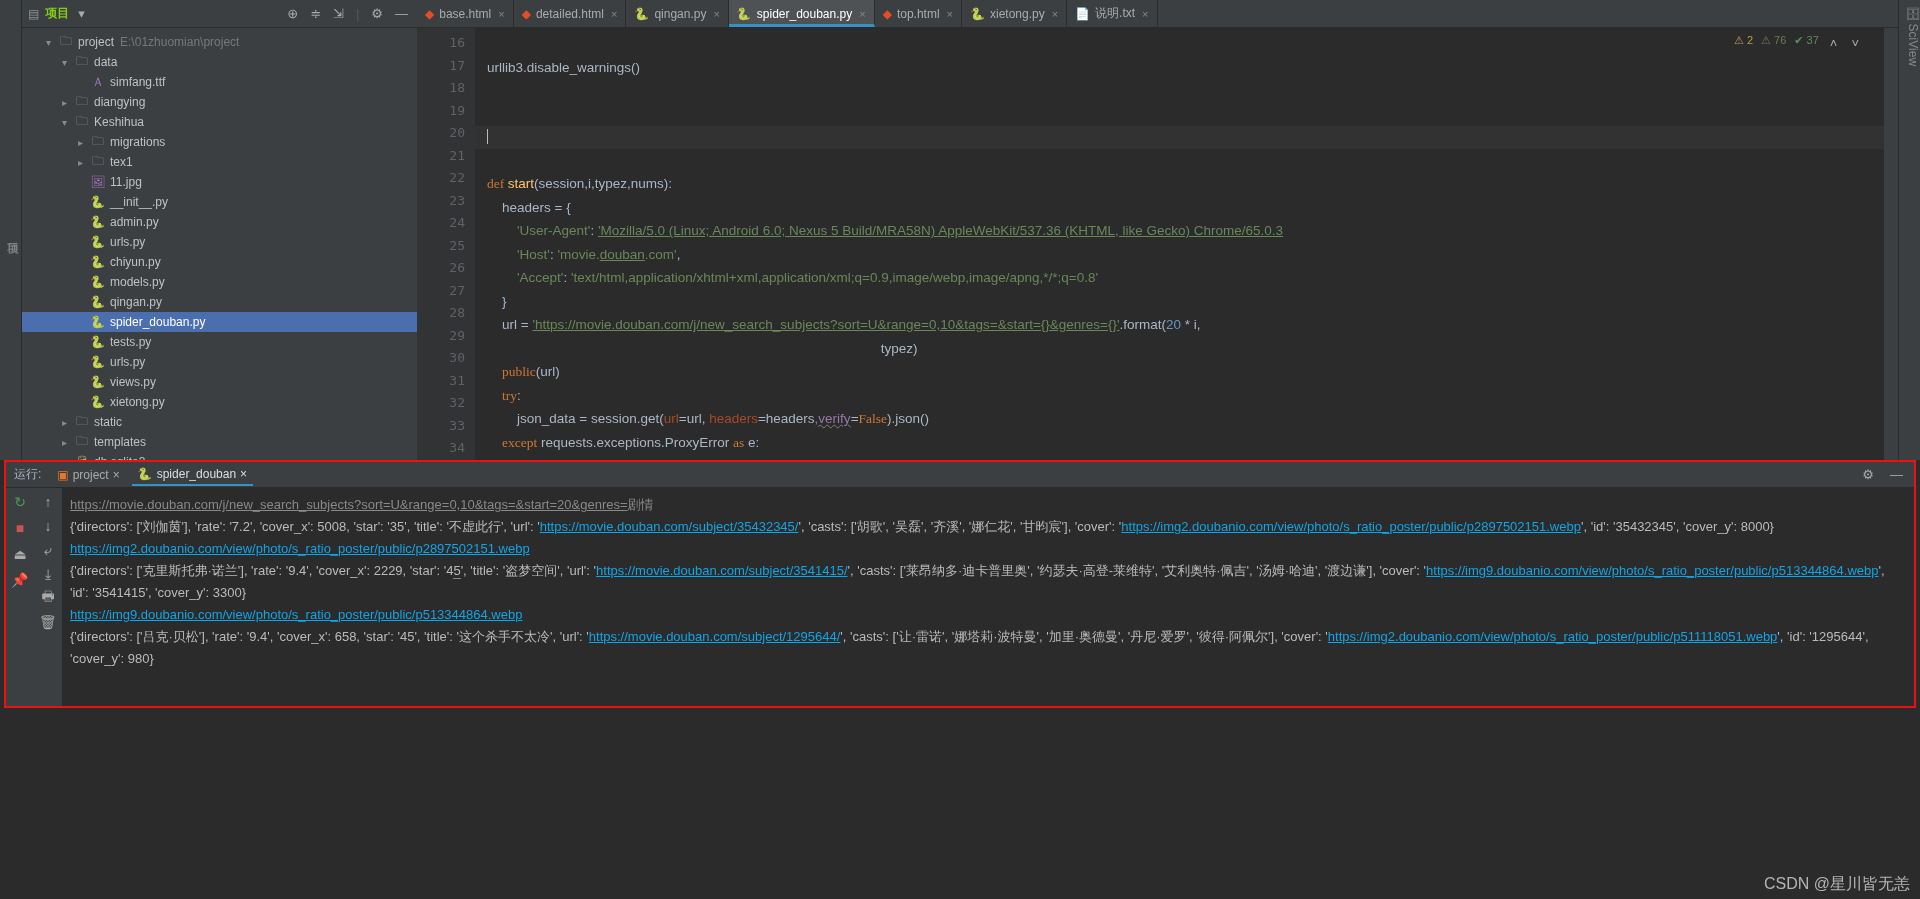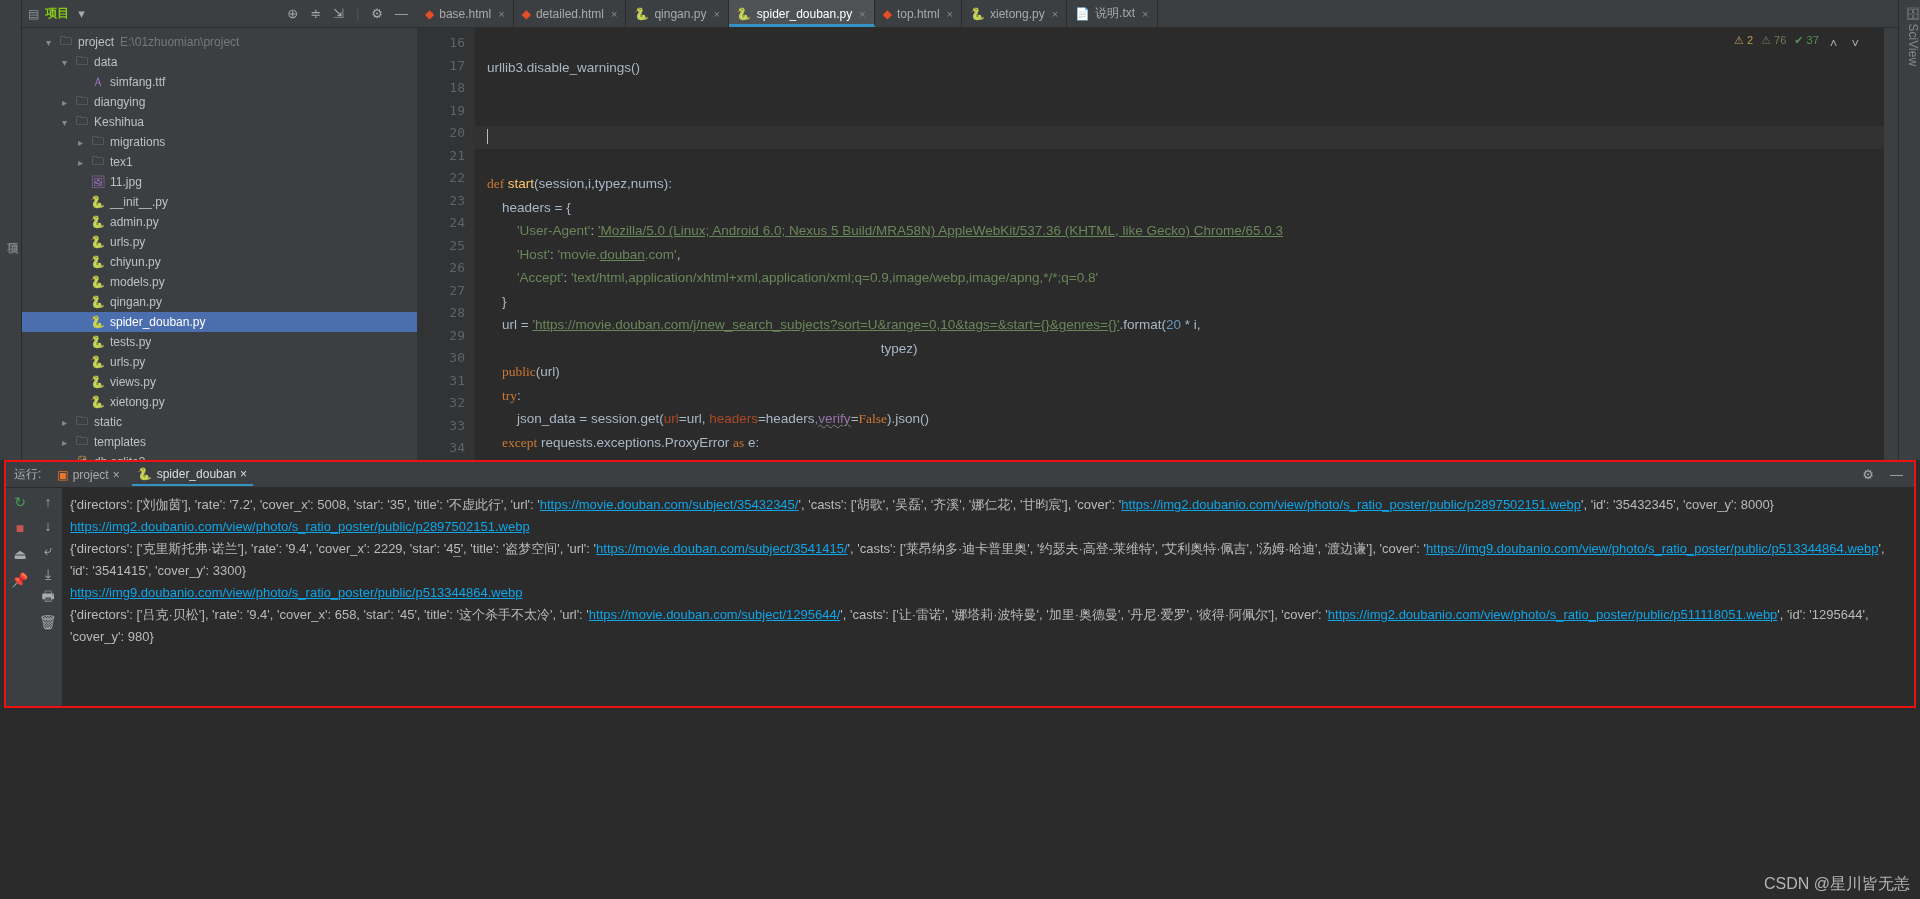--- a/index.html
+++ b/index.html
@@ -365,20 +365,21 @@
   </div>
   <div class="run-left2">
     <div class="run-btn">↑</div>
     <div class="run-btn">↓</div>
     <div class="run-btn">⤶</div>
     <div class="run-btn">⤓</div>
     <div class="run-btn">🖶</div>
     <div class="run-btn">🗑</div>
   </div>
   <div class="console" id="console">
+      <div><span class="lnk trunc">https://movie.douban.com/j/new_search_subjects?sort=U&amp;range=0,10&amp;tags=&amp;start=20&amp;genres=</span><span class="trunc">剧情</span></div>
       <div>{'directors': ['刘伽茵'], 'rate': '7.2', 'cover_x': 5008, 'star': '35', 'title': '不虚此行', 'url': '<span class="lnk">https://movie.douban.com/subject/35432345/</span>', 'casts': ['胡歌', '吴磊', '齐溪', '娜仁花', '甘昀宸'], 'cover': '<span class="lnk">https://img2.doubanio.com/view/photo/s_ratio_poster/public/p2897502151.webp</span>', 'id': '35432345', 'cover_y': 8000}</div>
       <div><span class="lnk">https://img2.doubanio.com/view/photo/s_ratio_poster/public/p2897502151.webp</span></div>
       <div>{'directors': ['克里斯托弗·诺兰'], 'rate': '9.4', 'cover_x': 2229, 'star': '4<span style="border-bottom:1px solid #888">5</span>', 'title': '盗梦空间', 'url': '<span class="lnk">https://movie.douban.com/subject/3541415/</span>', 'casts': ['莱昂纳多·迪卡普里奥', '约瑟夫·高登-莱维特', '艾利奥特·佩吉', '汤姆·哈迪', '渡边谦'], 'cover': '<span class="lnk">https://img9.doubanio.com/view/photo/s_ratio_poster/public/p513344864.webp</span>', 'id': '3541415', 'cover_y': 3300}</div>
       <div><span class="lnk">https://img9.doubanio.com/view/photo/s_ratio_poster/public/p513344864.webp</span></div>
       <div>{'directors': ['吕克·贝松'], 'rate': '9.4', 'cover_x': 658, 'star': '45', 'title': '这个杀手不太冷', 'url': '<span class="lnk">https://movie.douban.com/subject/1295644/</span>', 'casts': ['让·雷诺', '娜塔莉·波特曼', '加里·奥德曼', '丹尼·爱罗', '彼得·阿佩尔'], 'cover': '<span class="lnk">https://img2.doubanio.com/view/photo/s_ratio_poster/public/p511118051.webp</span>', 'id': '1295644', 'cover_y': 980}</div>
     </div>
 </div>
 
 <div class="watermark">CSDN @星川皆无恙</div>
 

